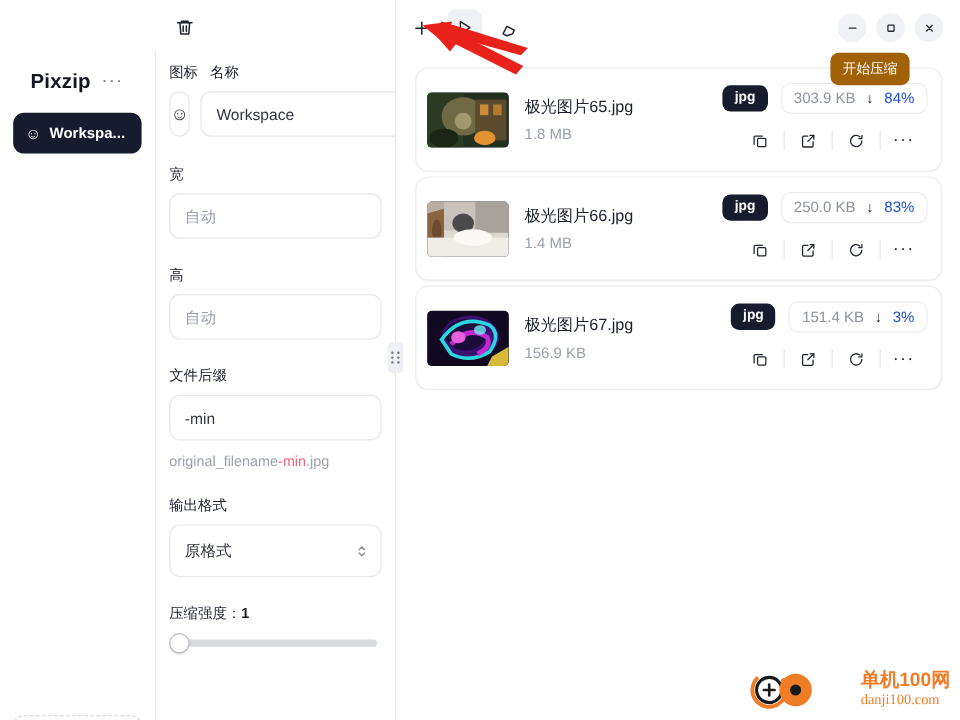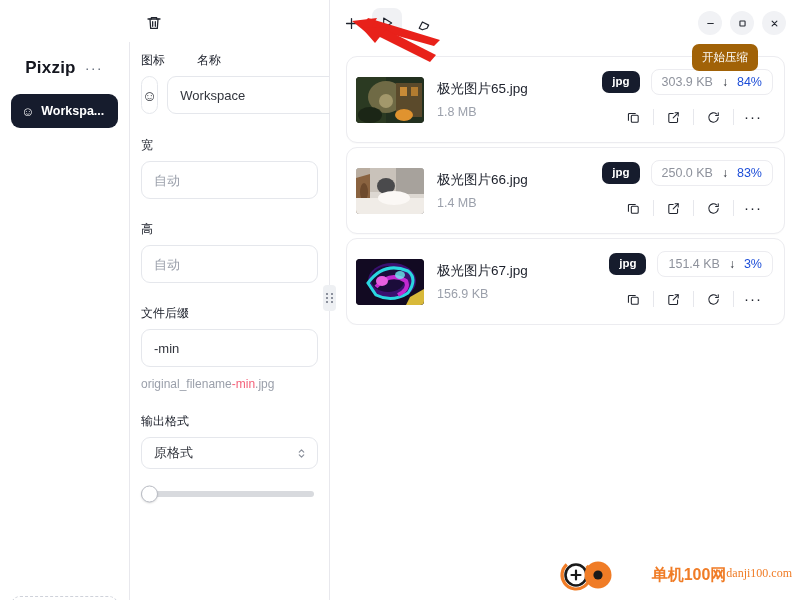--- a/index.html
+++ b/index.html
@@ -103,21 +103,21 @@
     border-radius: 7px;
     cursor: pointer;
   }
   .settings-body { padding: 6px 11px 0 11px; }
   .field-label {
     font-size: 12px;
     color: #1b1f2a;
     margin-bottom: 7px;
     font-weight: normal;
   }
-  .row-labels { display: flex; gap: 32px; margin-bottom: 7px; }
+  .row-labels { display: flex; gap: 10px; margin-bottom: 7px; }
   .row-labels .field-label { margin-bottom: 0; }
   .icon-name-row { display: flex; gap: 9px; margin-bottom: 23px; }
   .emoji-box {
     width: 38px; height: 38px;
     border: 1px solid #e5e7ec;
     border-radius: 9px;
     display: flex; align-items: center; justify-content: center;
     font-size: 15px;
     background: #fff;
     cursor: pointer;
@@ -154,21 +154,21 @@
     font-size: 12px;
     color: #9ba0ab;
     margin-top: 10px;
     margin-bottom: 22px;
     white-space: nowrap;
   }
   .preview-name .suffix { color: #f4627a; }
   .select-box {
     position: relative;
     width: 100%;
-    height: 32px;
+    height: 44px;
     border: 1px solid #e5e7ec;
     border-radius: 9px;
     background: #fff;
     display: flex;
     align-items: center;
     padding: 0 12px;
     font-size: 13px;
     color: #31343c;
     cursor: pointer;
   }
@@ -399,21 +399,21 @@
   
   .watermark {
     position: absolute;
     right: 8px;
     bottom: 8px;
     display: flex;
     align-items: center;
     gap: 5px;
     z-index: 60;
   }
-  .wm-text { display: flex; flex-direction: row; line-height: 1.05; margin-left: 31px; }
+  .wm-text { display: flex; flex-direction: column; line-height: 1.05; margin-left: 31px; }
   .wm-cn {
     font-size: 16px;
     font-weight: bold;
     color: #f07c26;
     letter-spacing: 0px;
   }
   .wm-en {
     font-size: 12px;
     color: #f07c26;
     font-family: "Liberation Serif", serif;
@@ -493,20 +493,23 @@
           <span class="select-arrows">
             <svg width="9" height="13" viewBox="0 0 10 14" fill="none" stroke="#8a8f9a" stroke-width="1.3" stroke-linecap="round" stroke-linejoin="round">
               <path d="M2.5 5.5L5 3l2.5 2.5"></path>
               <path d="M2.5 8.5L5 11l2.5-2.5"></path>
             </svg>
           </span>
         </div>
       </div>
 
       <div>
+        <div class="slider-label">
+          <span>压缩强度：</span><b>1</b>
+        </div>
         <div class="slider-track">
           <span class="slider-thumb"></span>
         </div>
       </div>
 
     </div>
   </div>
 
   <div class="resize-handle">
     <span class="resize-dots">

